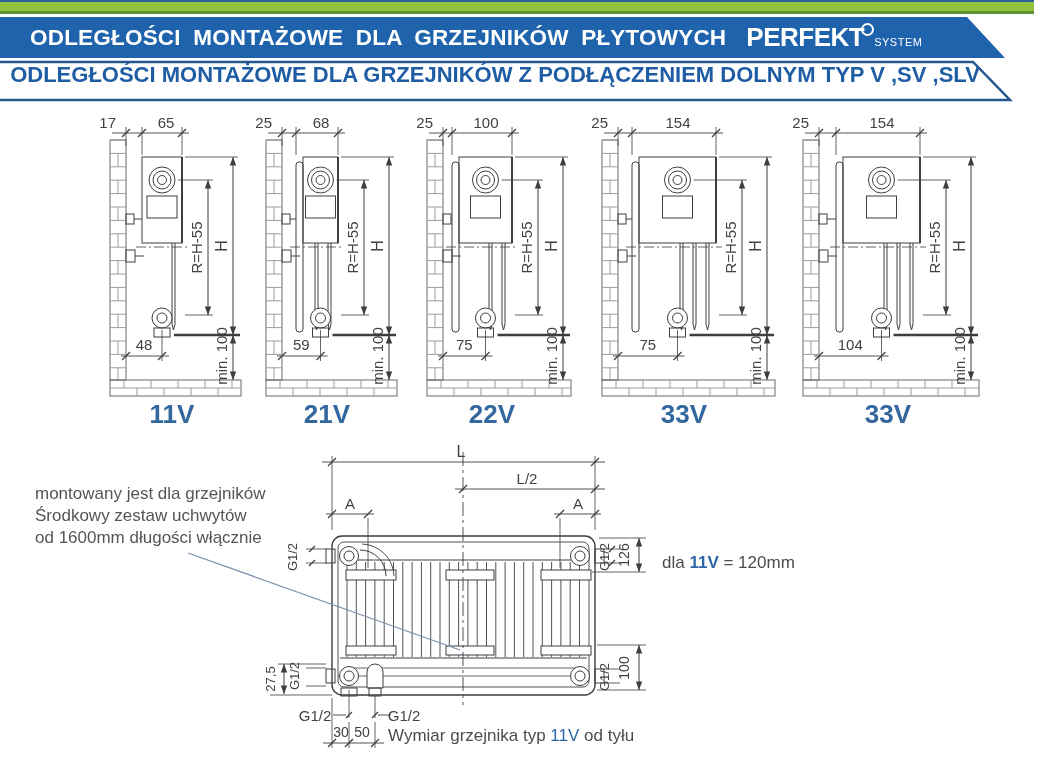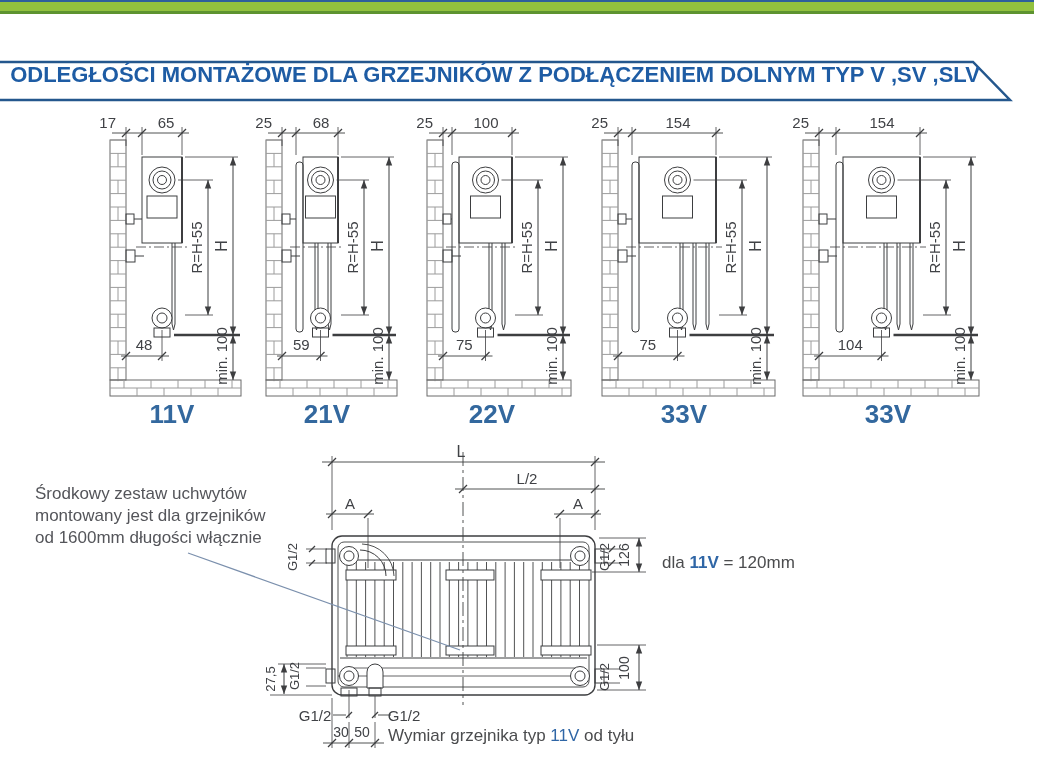--- a/index.html
+++ b/index.html
@@ -34,20 +34,28 @@
   #dw{left:0;top:0;}
 </style>
 </head>
 <body>
 
 <div class="page">
 
   <div class="abs topline"></div>
   <div class="abs greenbar"></div>
 
+  <div class="abs banner">
+    <span class="title">ODLEGŁOŚCI MONTAŻOWE DLA GRZEJNIKÓW PŁYTOWYCH</span>
+    <span class="logo">
+      <span class="brand">PERFEKT</span>
+        <span class="ring"></span>
+        <span class="sub">SYSTEM</span>
+    </span>
+  </div>
 
   <svg class="abs" style="left:0;top:60px" width="1042" height="42">
     <polygon points="-3,2 973,2 1010,40 -3,40" fill="#ffffff" stroke="#24578d" stroke-width="2.5"></polygon>
   </svg>
   <div class="abs subbanner-text">ODLEGŁOŚCI MONTAŻOWE DLA GRZEJNIKÓW Z PODŁĄCZENIEM DOLNYM TYP V ,SV ,SLV</div>
 
   <svg id="dw" class="abs" width="1042" height="768">
       <rect x="110" y="140" width="16" height="240" fill="none" stroke="#6a6a6a" stroke-width="1" rx="0"></rect>
       <line x1="110" y1="140" x2="126" y2="140" stroke="#9c9c9c" stroke-width="1"></line>
       <line x1="110" y1="153.4" x2="126" y2="153.4" stroke="#9c9c9c" stroke-width="1"></line>
@@ -648,22 +656,22 @@
       <line x1="328" y1="747" x2="336" y2="739" stroke="#3d3e40" stroke-width="1.3"></line>
       <line x1="345" y1="747" x2="353" y2="739" stroke="#3d3e40" stroke-width="1.3"></line>
       <line x1="371" y1="747" x2="379" y2="739" stroke="#3d3e40" stroke-width="1.3"></line>
       <text x="341" y="737" fill="#404246" font-size="14" text-anchor="middle">30</text>
       <text x="362" y="737" fill="#404246" font-size="14" text-anchor="middle">50</text>
       <line x1="188" y1="553" x2="460" y2="650" stroke="#7b90ad" stroke-width="1.2"></line>
     </svg>
 
 
   <div class="abs leftnote">
+    <div>montowany jest dla grzejników</div>
     <div>Środkowy zestaw uchwytów</div>
-    <div>montowany jest dla grzejników</div>
     <div>od 1600mm długości włącznie</div>
   </div>
 
   <div class="abs caption">
     <span>Wymiar grzejnika typ </span><span class="blue">11V</span><span> od tyłu</span>
   </div>
 
   <div class="abs notice">
     <div class="rule"><span>dla </span><span class="bb">11V</span><span> = 120mm</span></div>
   </div>

